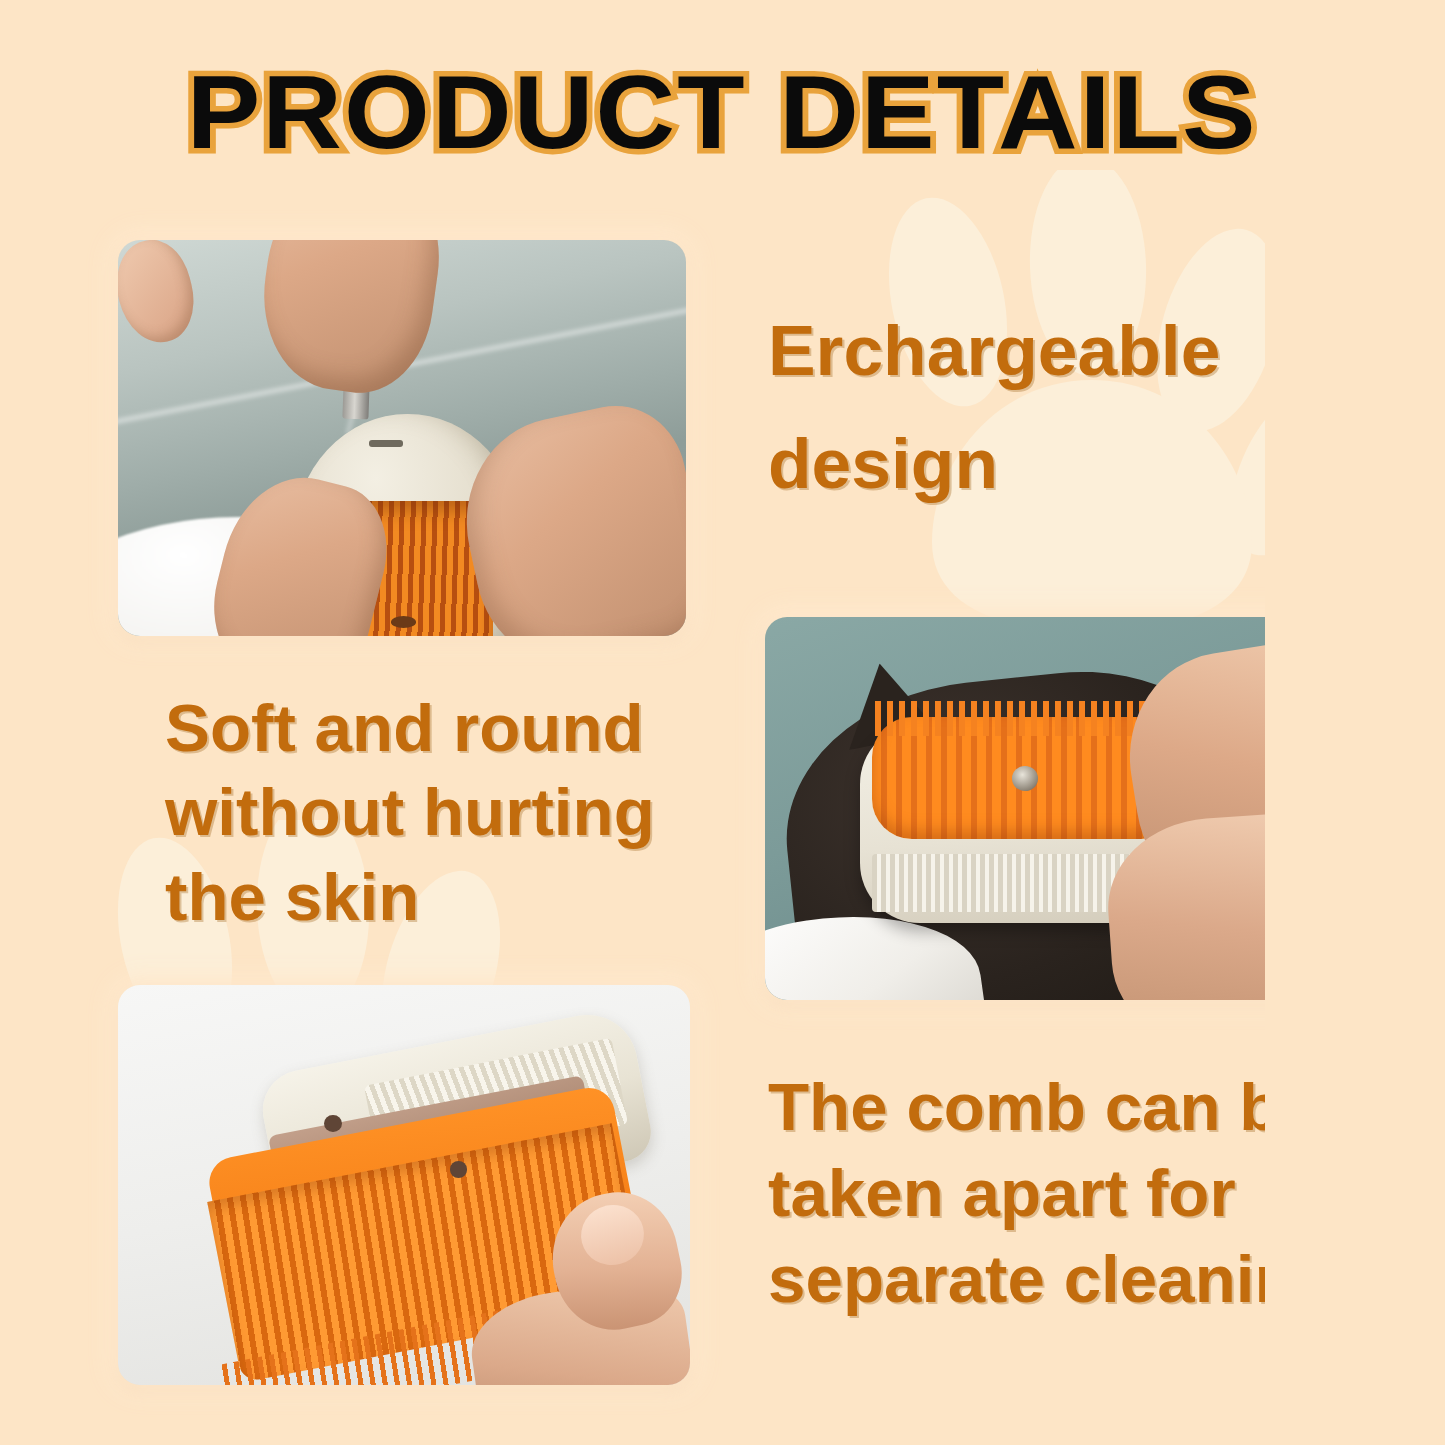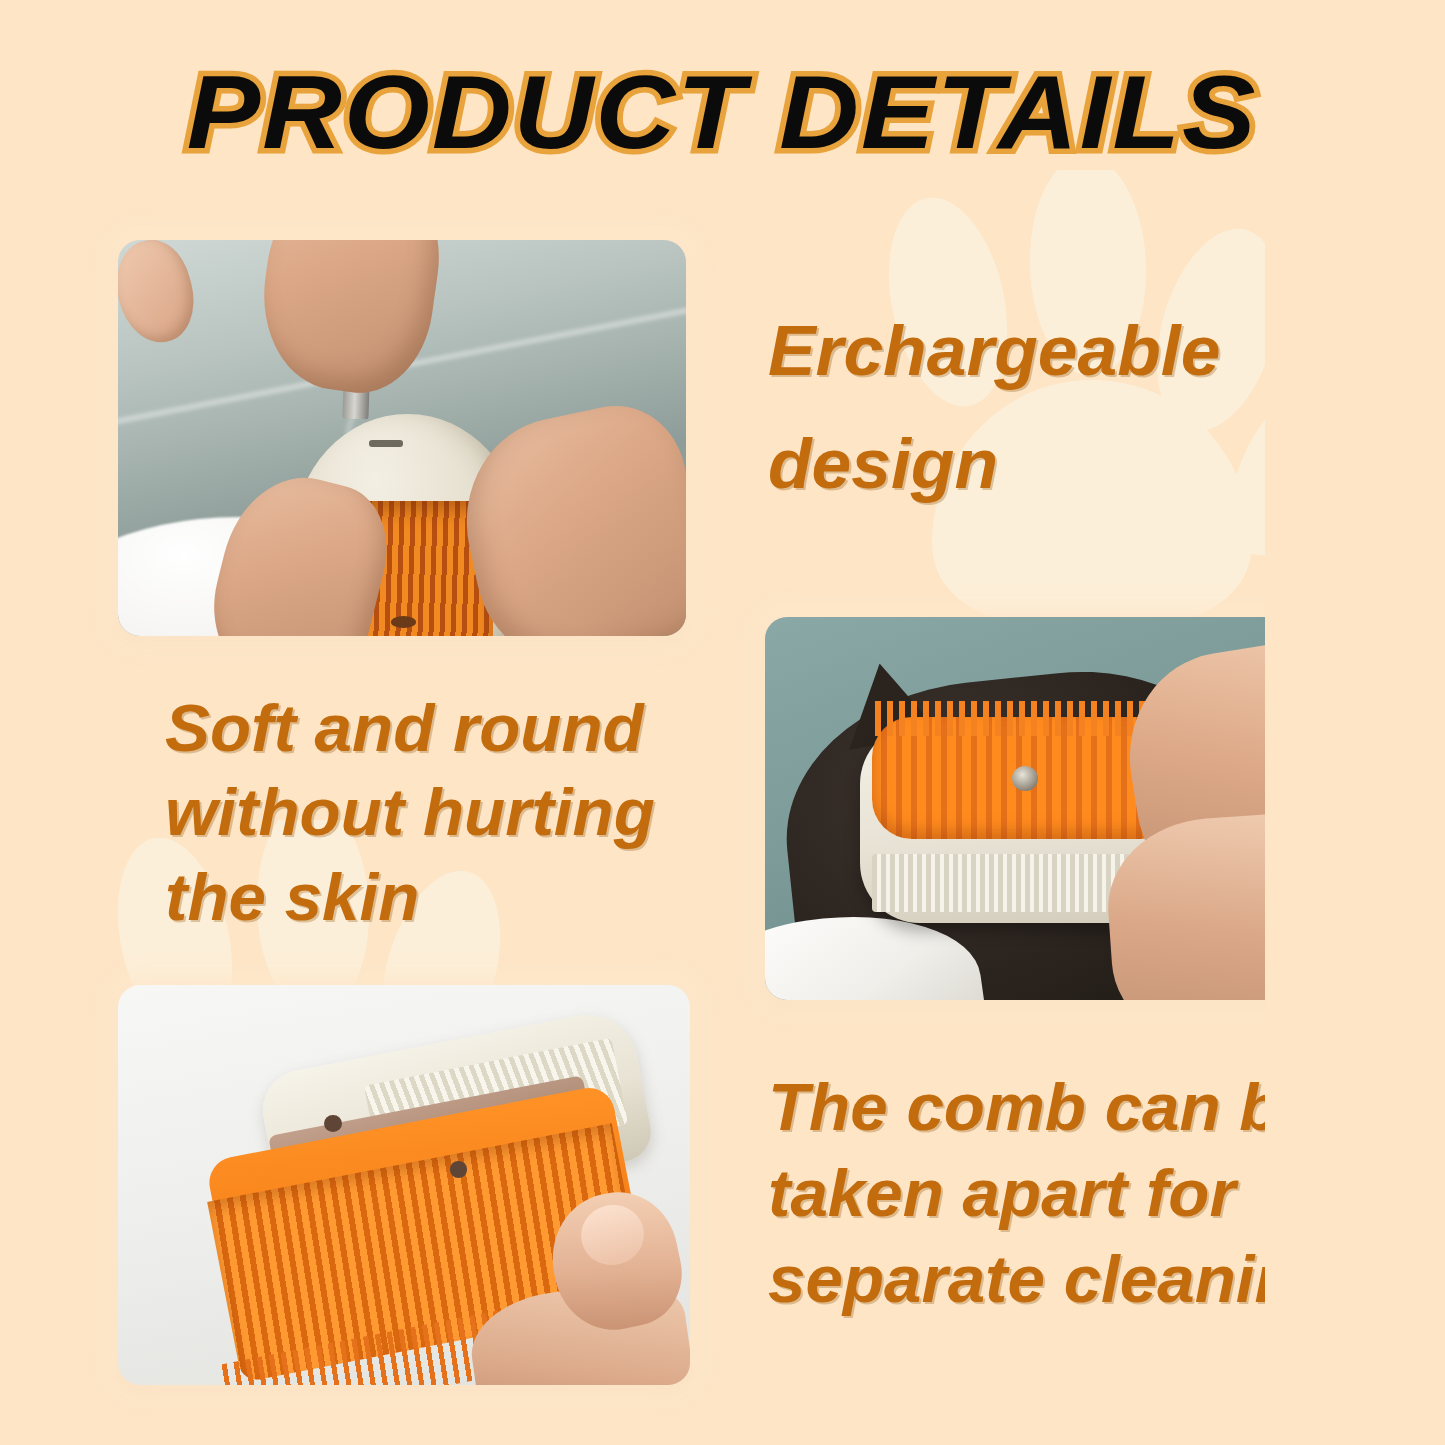--- a/index.html
+++ b/index.html
@@ -7,21 +7,20 @@
     padding: 0;
     background: #FDE5C6;
   }
   #page {
     position: relative;
     width: 1265px;
     height: 1445px;
     background: #FDE5C6;
     overflow: hidden;
     font-family: "Liberation Sans", "DejaVu Sans", sans-serif;
-    font-style: italic;
   }
 
   
   .paw {
     position: absolute;
     pointer-events: none;
   }
   .paw svg { display: block; }
 
   

